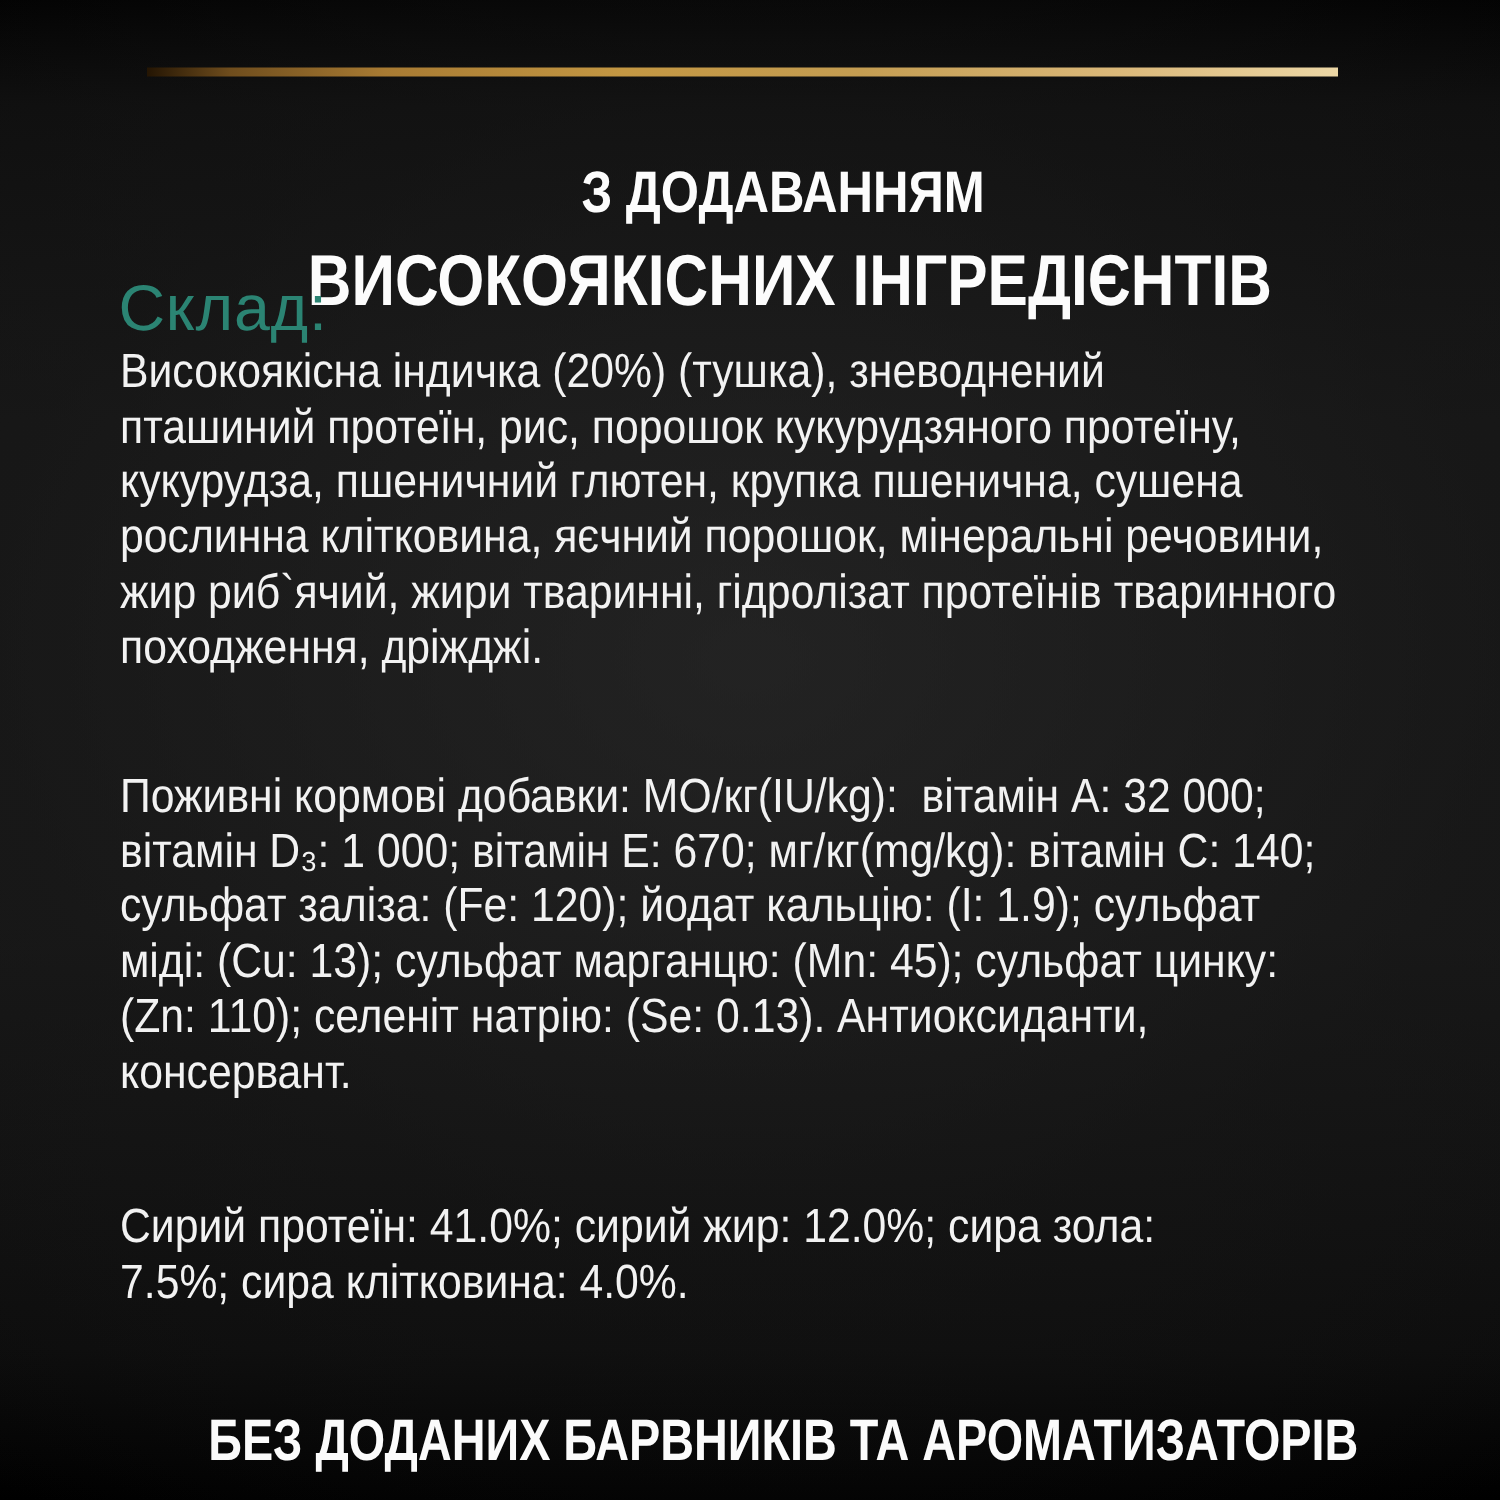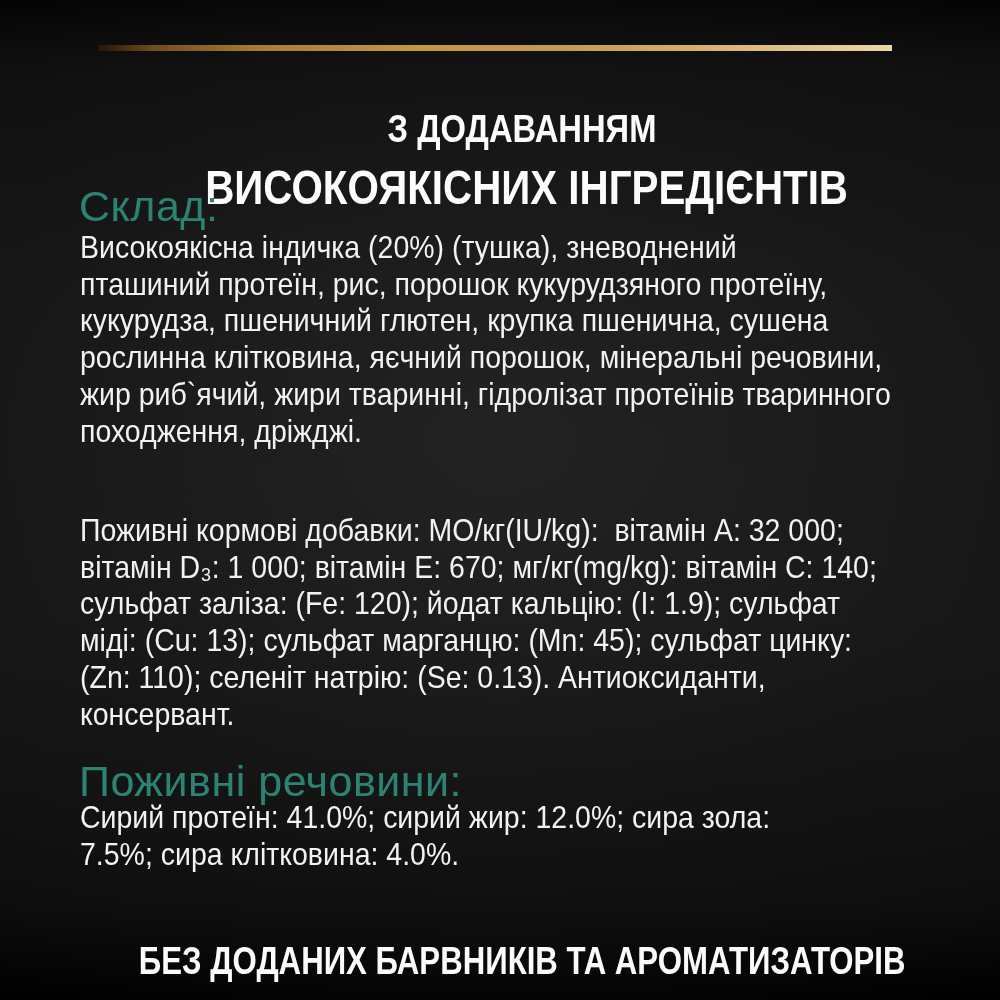--- a/index.html
+++ b/index.html
@@ -61,20 +61,19 @@
 жир риб`ячий, жири тваринні, гідролізат протеїнів тваринного
 походження, дріжджі.</p>
 
   <p class="sec-body sec-body2">Поживні кормові добавки: МО/кг(IU/kg):  вітамін А: 32 000;
 вітамін D₃: 1 000; вітамін Е: 670; мг/кг(mg/kg): вітамін С: 140;
 сульфат заліза: (Fe: 120); йодат кальцію: (I: 1.9); сульфат
 міді: (Cu: 13); сульфат марганцю: (Mn: 45); сульфат цинку:
 (Zn: 110); селеніт натрію: (Se: 0.13). Антиоксиданти,
 консервант.</p>
 
-  <h2 class="sec-h sec-h3">Поживні речовини:</h2>
   <p class="sec-body sec-body3">Сирий протеїн: 41.0%; сирий жир: 12.0%; сира зола:
 7.5%; сира клітковина: 4.0%.</p>
 
   <div class="banner">
     <span class="cond-b">БЕЗ ДОДАНИХ БАРВНИКІВ ТА АРОМАТИЗАТОРІВ</span>
   </div>
 </div>
 
 </body></html>

